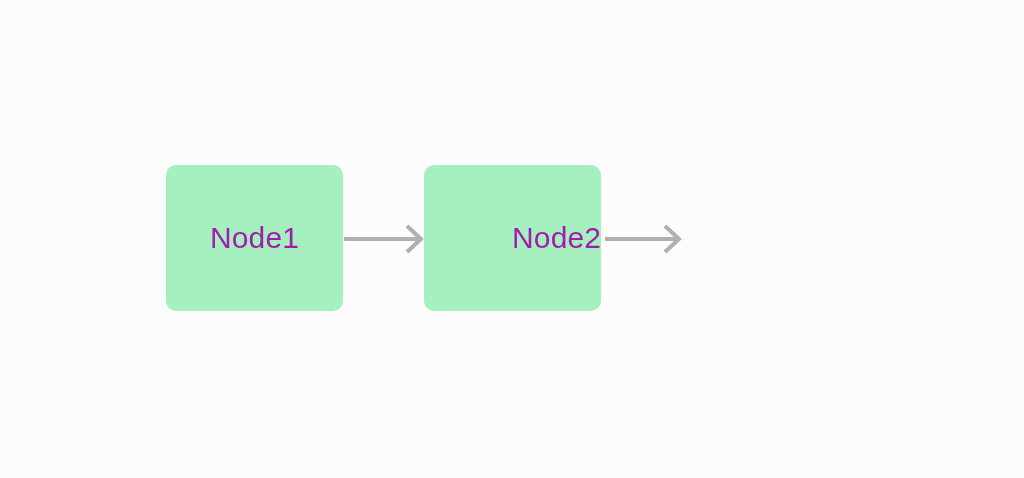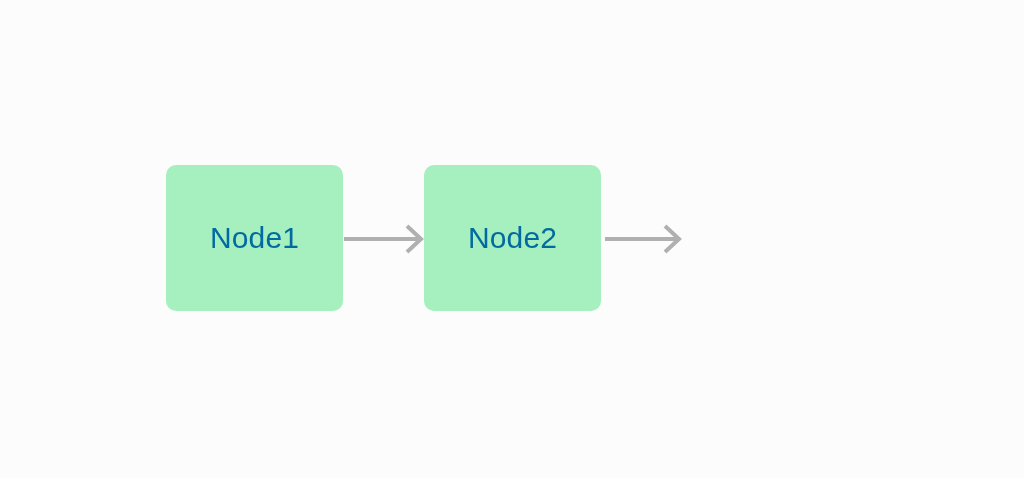--- a/index.html
+++ b/index.html
@@ -32,21 +32,21 @@
     border-radius: 10px;
     border: none;
     user-select: none;
   }
 
   .node-label {
     font-family: "Liberation Sans", "DejaVu Sans", sans-serif;
     font-size: 30px;
     font-weight: 400;
     line-height: 1;
-    color: #0369a1;
+    color: #a21caf;
     letter-spacing: 0.1px;
     white-space: nowrap;
   }
 
   .edge-layer {
     position: absolute;
     left: 0;
     top: 0;
     width: 1024px;
     height: 478px;
@@ -81,18 +81,18 @@
     <g>
       <path class="edge-path" d="M 605 239 L 676 239"></path>
       <path class="edge-arrowhead" d="M 665 226 L 679 239 L 665 252"></path>
     </g>
   </svg>
 
   <div class="node" style="left:166px; top:165px; width:177px; height:146px;">
     <span class="node-label">Node1</span>
   </div>
 
-  <div class="node" style="left:424px; top:165px; width:177px; height:146px;">
+  <div class="node" style="left:424px; top:165px; width:177px; height:146px;justify-content:flex-end;">
     <span class="node-label">Node2</span>
   </div>
 
 
 </div>
 
 </body></html>

